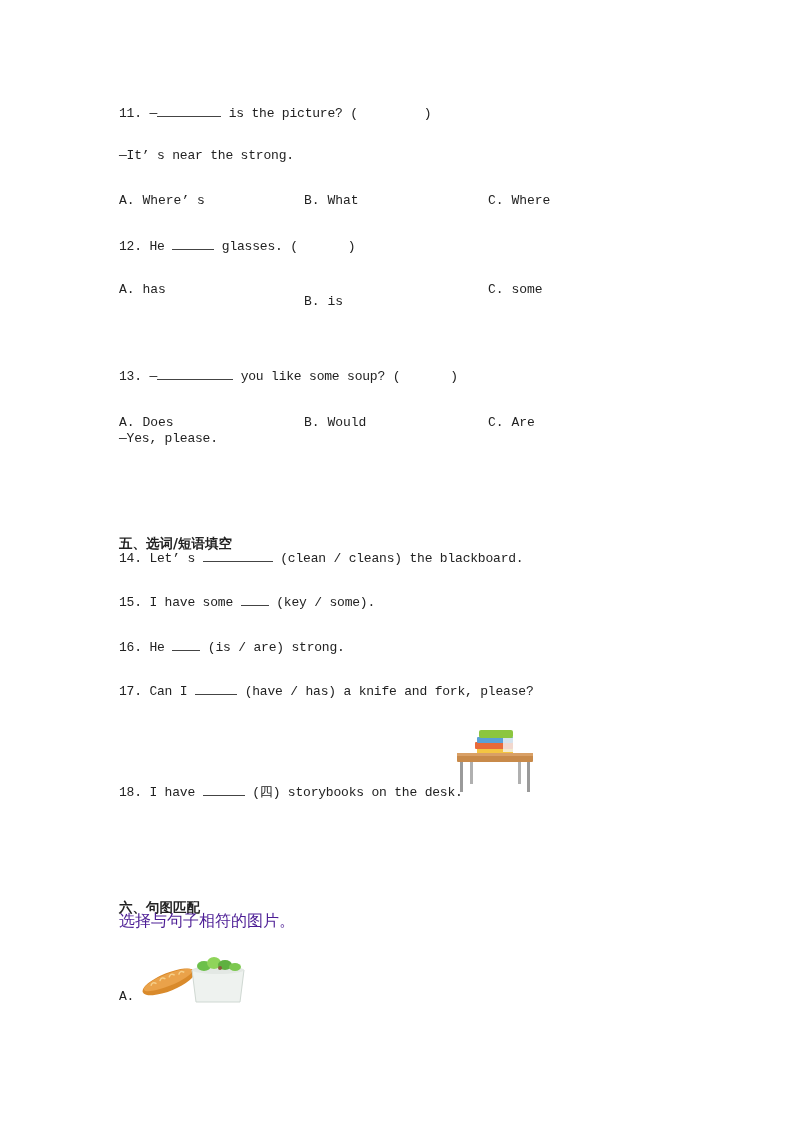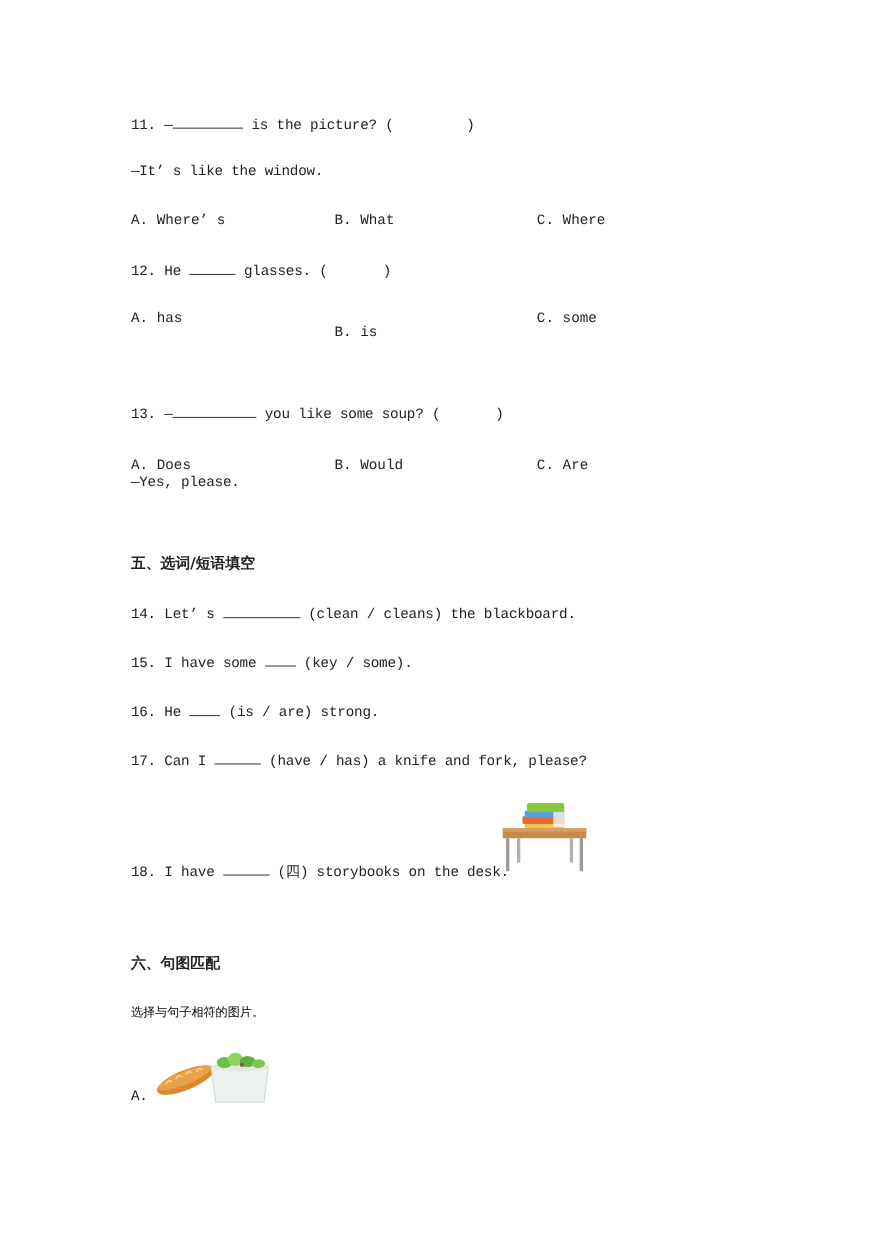--- a/index.html
+++ b/index.html
@@ -25,28 +25,29 @@
       letter-spacing: -0.2px;
     }
     .heading {
       position: absolute;
       left: 119px;
       font-size: 13.5px;
       font-weight: bold;
       line-height: 16px;
       font-family: "DejaVu Sans", sans-serif;
       color: #222;
+      margin-top: 31px;
     }
     .instruction {
       position: absolute;
       left: 119px;
-      font-size: 11px;
+      font-size: 16px;
       line-height: 16px;
       font-family: "DejaVu Sans", sans-serif;
-      color: #000000;
+      color: #4c1d95;
     }
     .opt {
       position: absolute;
       font-size: 13px;
       line-height: 16px;
       white-space: pre;
       font-family: "Liberation Mono", "DejaVu Sans Mono", monospace;
     }
     .blank {
       display: inline-block;
@@ -69,21 +70,21 @@
       left: 140px;
       top: 952px;
       width: 106px;
       height: 52px;
     }
   </style>
 </head>
 <body>
 
 <div class="line" style="top:104px;"><span>11.</span> <span>—</span><span class="blank" style="width:64px;"></span><span> is the picture? (</span><span class="paren-space" style="width:66px;"></span><span>)</span></div>
-<div class="line" style="top:148px;">—It’ s like the window.</div>
+<div class="line" style="top:148px;">—It’ s near the strong.</div>
 <div class="opt" style="left:119px; top:193px;">A. Where’ s</div>
 <div class="opt" style="left:304px; top:193px;">B. What</div>
 <div class="opt" style="left:488px; top:193px;">C. Where</div>
 
 <div class="line" style="top:237px;text-align:right;"><span>12.</span><span> He </span><span class="blank" style="width:42px;"></span><span> glasses. (</span><span class="paren-space" style="width:50px;"></span><span>)</span></div>
 <div class="opt" style="left:119px; top:282px;">A. has</div>
 <div class="opt" style="left:304px; top:282px;margin-top:12px;">B. is</div>
 <div class="opt" style="left:488px; top:282px;">C. some</div>
 
 <div class="line" style="top:331px;margin-top:36px;"><span>13.</span> <span>—</span><span class="blank" style="width:76px;"></span><span> you like some soup? (</span><span class="paren-space" style="width:50px;"></span><span>)</span></div>

